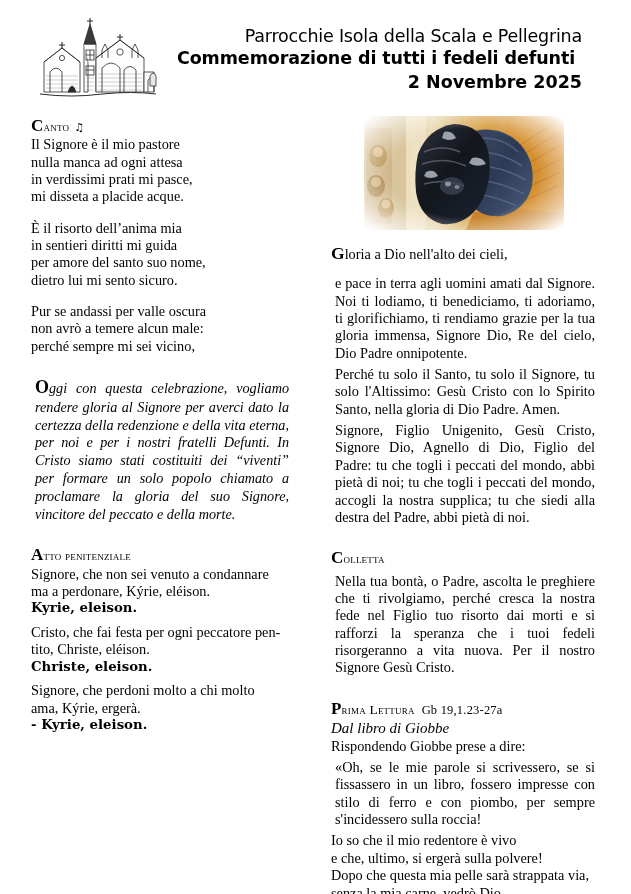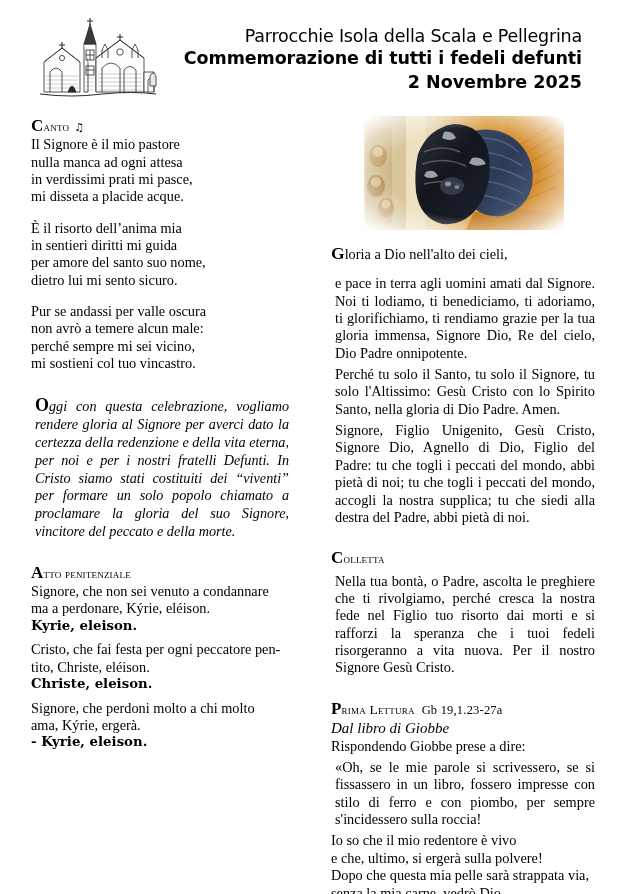--- a/index.html
+++ b/index.html
@@ -40,20 +40,21 @@
     line-height: 1.22;
     white-space: nowrap;
   }
   .title-line2 {
     font-family: "DejaVu Sans", sans-serif;
     font-size: 17.5px;
     font-weight: 700;
     letter-spacing: -0.1px;
     line-height: 1.3;
     white-space: nowrap;
+    text-align: center;
   }
   .title-line3 {
     font-family: "DejaVu Sans", sans-serif;
     font-size: 17.5px;
     font-weight: 700;
     letter-spacing: 0px;
     line-height: 1.45;
     white-space: nowrap;
   }
 
@@ -309,21 +310,20 @@
     <div class="verse">È il risorto dell’anima mia</div>
     <div class="verse">in sentieri diritti mi guida</div>
     <div class="verse">per amore del santo suo nome,</div>
     <div class="verse">dietro lui mi sento sicuro.</div>
 
     <div class="verse-gap"></div>
 
     <div class="verse">Pur se andassi per valle oscura</div>
     <div class="verse">non avrò a temere alcun male:</div>
     <div class="verse">perché sempre mi sei vicino,</div>
-    <div class="verse">mi sostieni col tuo vincastro.</div>
 
     <div class="block-gap"></div>
 
     <p class="justified italic"><span class="dropcap">O</span><span>ggi con questa celebrazione, vogliamo rendere gloria al Signore per averci dato la certezza della redenzione e della vita eterna, per noi e per i nostri fratelli Defunti. In Cristo siamo stati costituiti dei “viventi” per formare un solo popolo chiamato a proclamare la gloria del suo Signore, vincitore del peccato e della morte.</span></p>
 
     <div class="block-gap"></div>
 
     <div class="heading">
       <span class="big">A</span><span class="rest">tto penitenziale</span>
     </div>

